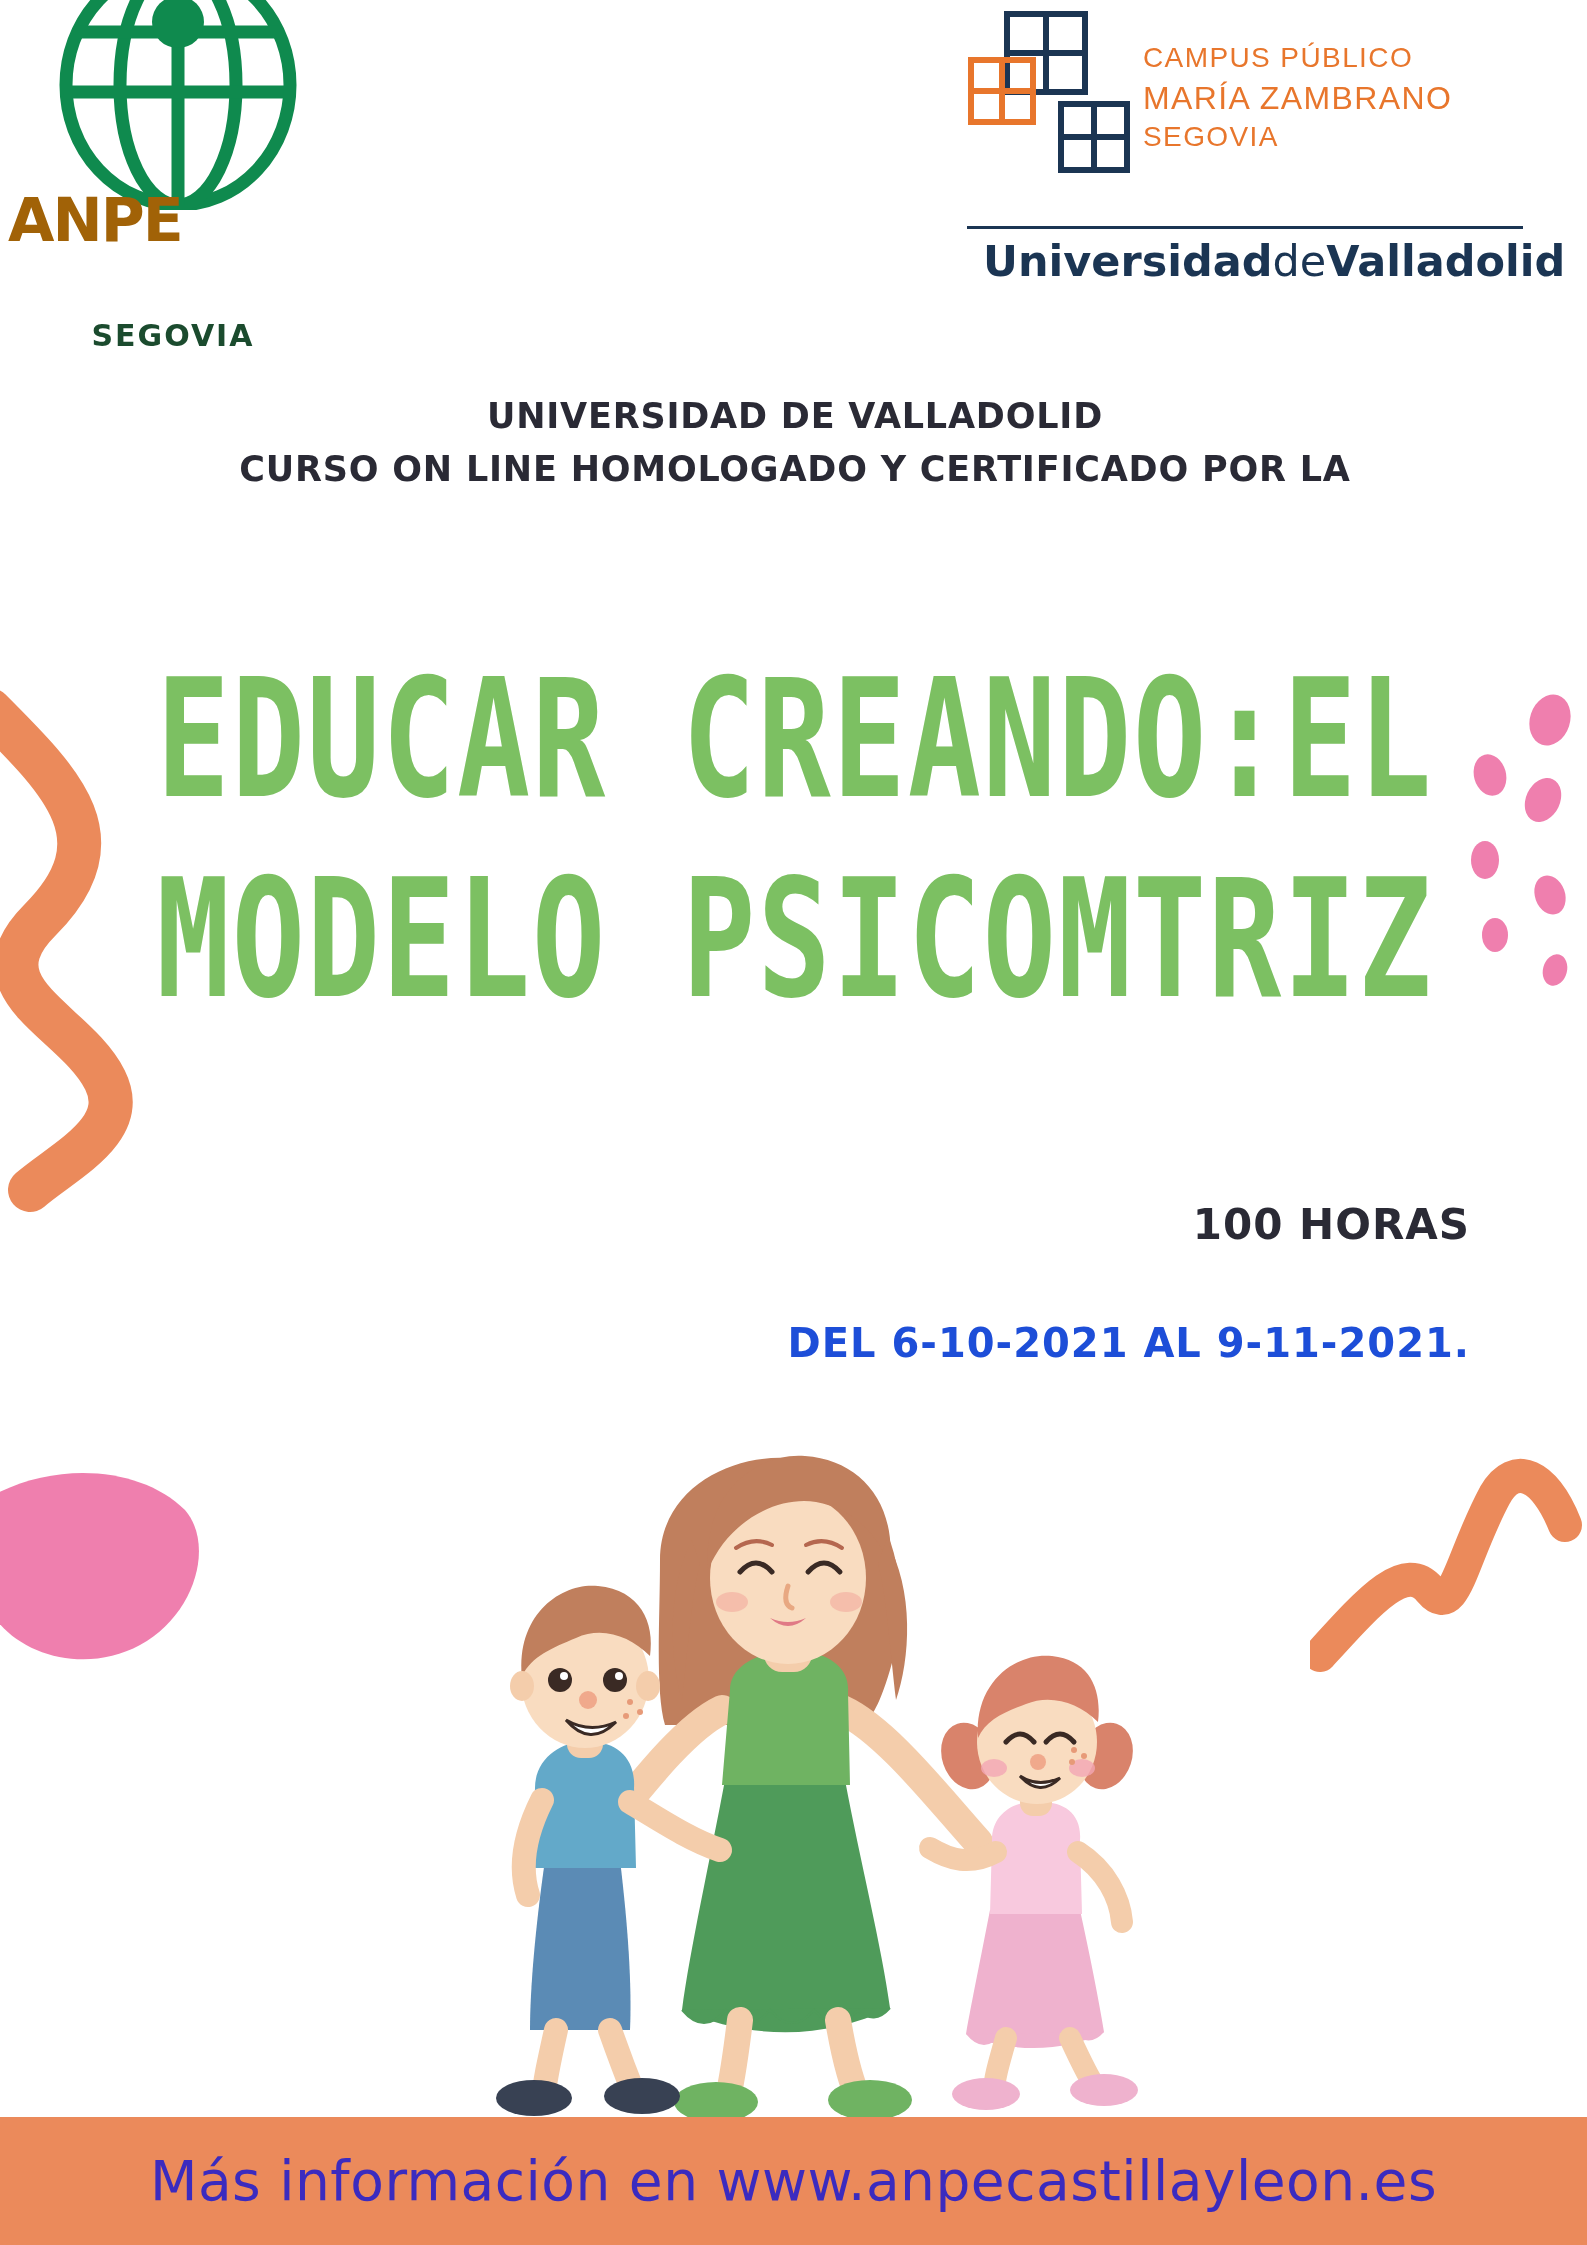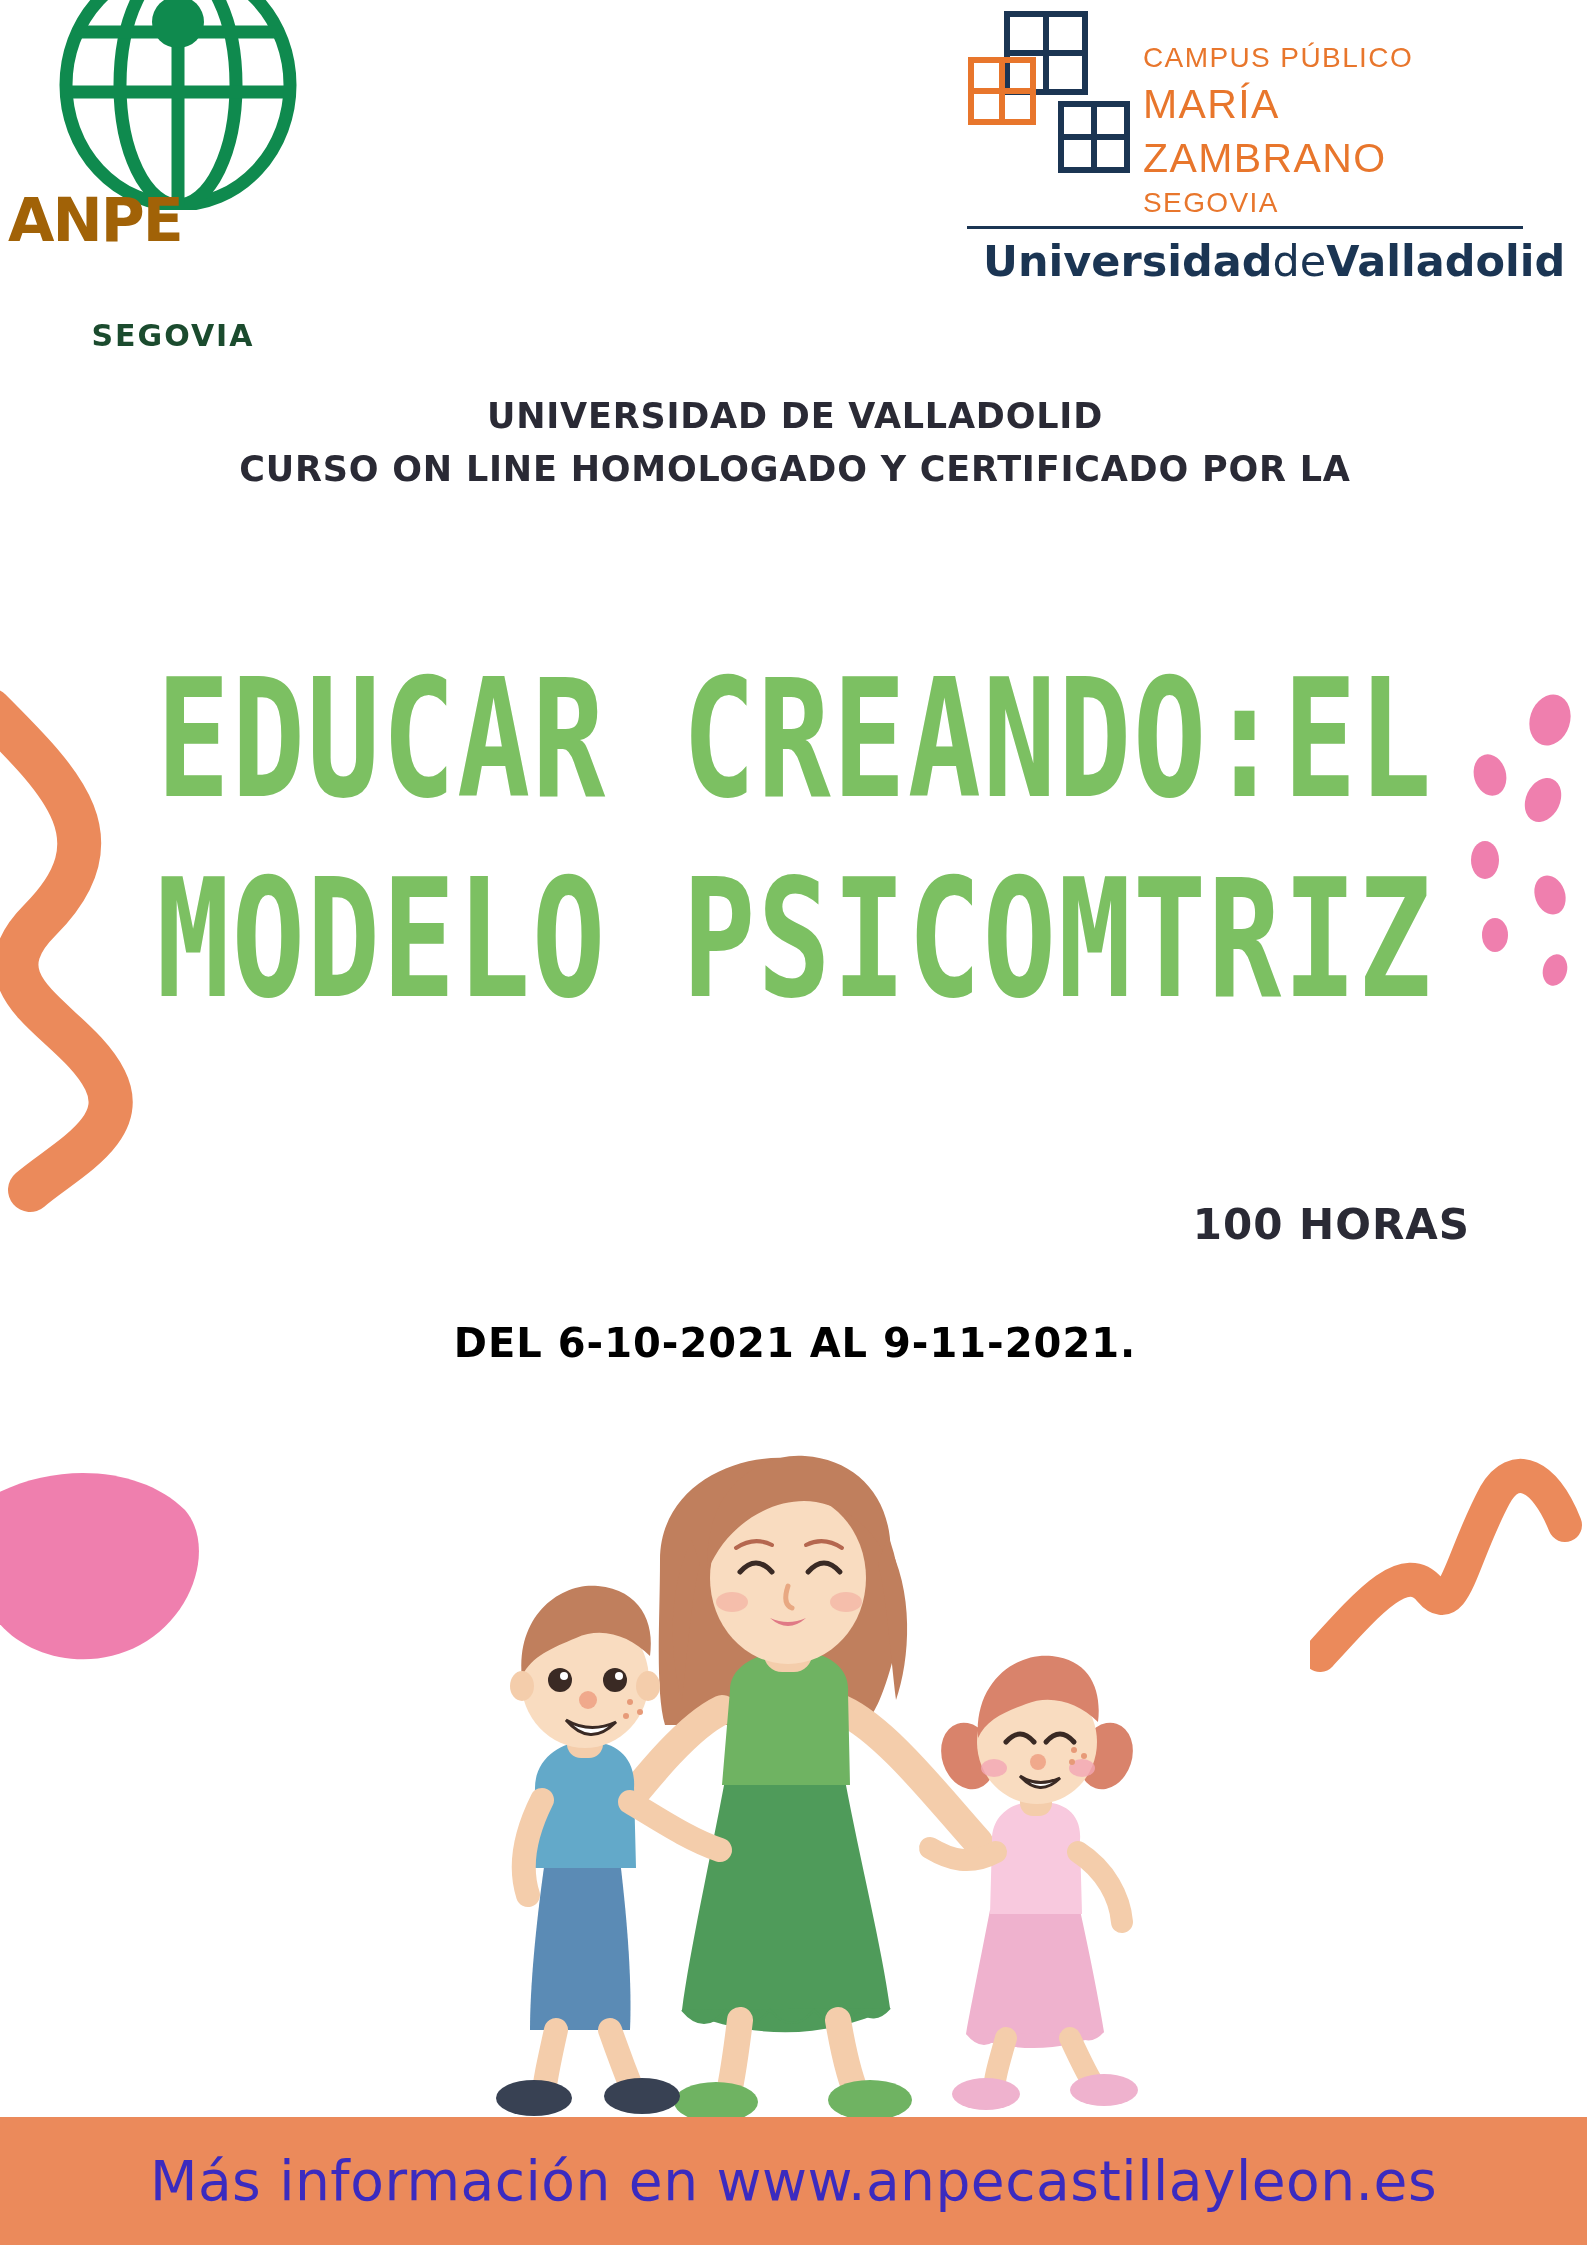--- a/index.html
+++ b/index.html
@@ -92,21 +92,21 @@
   #uva-logo .campus-lines {
     position: absolute;
     left: 178px;
     top: 32px;
     color: #e8762c;
     font-family: "Liberation Sans", sans-serif;
     letter-spacing: 1.4px;
     line-height: 1.32;
   }
   #uva-logo .campus-lines .l1 { font-size: 28px; }
-  #uva-logo .campus-lines .l2 { font-size: 41px; }
+  #uva-logo .campus-lines .l2 { font-size: 32px; }
   #uva-logo .campus-lines .l3 { font-size: 28px; }
   #uva-logo .rule {
     position: absolute;
     left: 2px;
     top: 218px;
     width: 556px;
     height: 3px;
     background: #1b3553;
   }
   #uva-logo .uva-name {
@@ -165,24 +165,24 @@
     font-weight: bold;
     color: #2a2a35;
     letter-spacing: 1px;
     font-family: "DejaVu Sans", sans-serif;
   }
   #dates {
     position: absolute;
     left: 120px;
     top: 1320px;
     width: 1350px;
-    text-align: center;
+    text-align: right;
     font-size: 40px;
     font-weight: bold;
-    color: #000000;
+    color: #1d4ed8;
     letter-spacing: 1px;
     font-family: "DejaVu Sans", sans-serif;
   }
 
   
   #family-illustration {
     position: absolute;
     left: 330px;
     top: 1390px;
     width: 900px;

